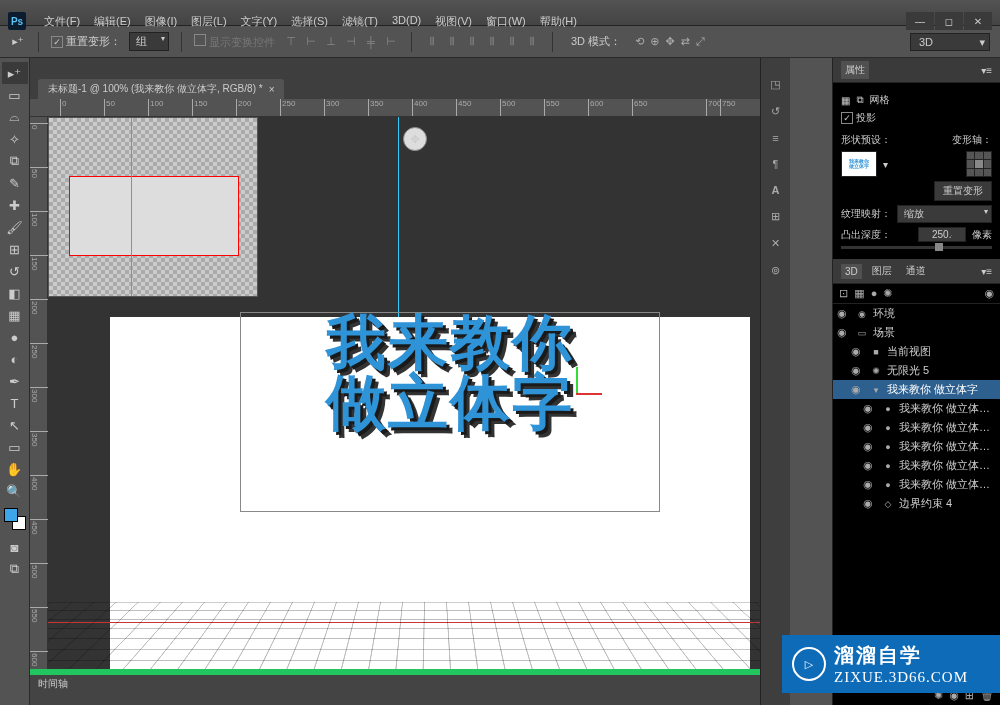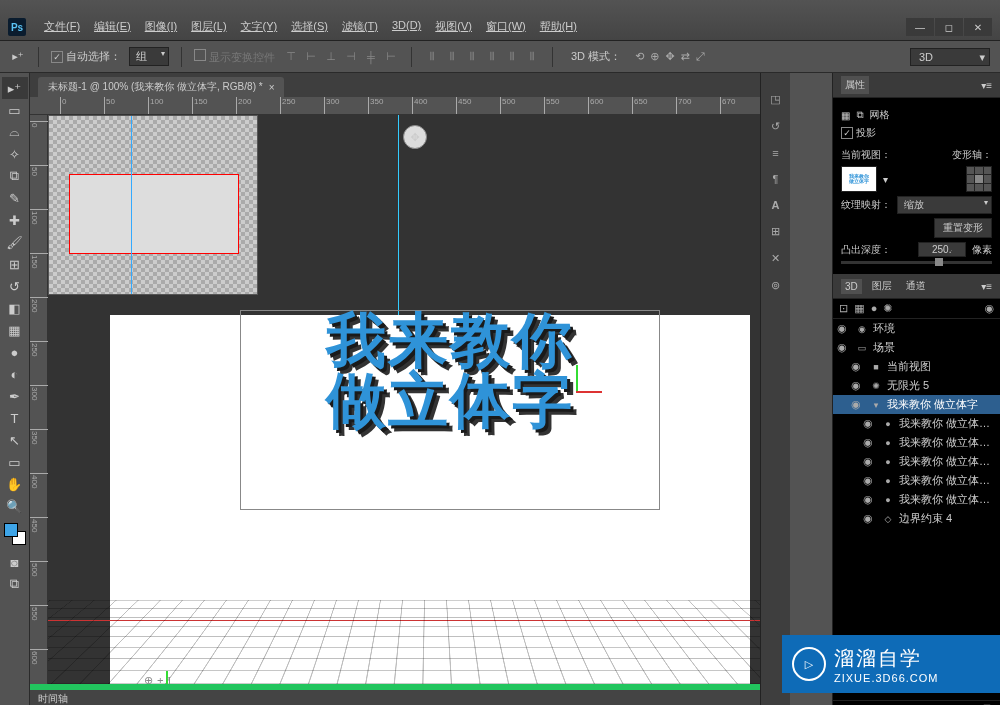--- a/index.html
+++ b/index.html
@@ -1,22 +1,22 @@
 <!DOCTYPE html>
 <html><head>
 <meta charset="utf-8">
 <style>
 * { margin: 0; padding: 0; box-sizing: border-box; font-family: "Microsoft YaHei", sans-serif; }
 body { background: #535353; color: #ccc; font-size: 11px; overflow: hidden; width: 1000px; height: 705px; }
 
 
-.titlebar { height: 41px; background: linear-gradient(#535353, #444); display: flex; align-items: flex-end; padding: 4px 8px; border-bottom: 1px solid #222; }
+.titlebar { height: 26px; background: linear-gradient(#535353, #444); display: flex; align-items: flex-start; padding: 12px 8px; border-bottom: 1px solid #222; }
 .ps-logo { width: 18px; height: 18px; background: #0a1c2e; color: #5bc3f4; font-weight: bold; font-size: 10px; display: flex; align-items: center; justify-content: center; border-radius: 2px; margin-right: 12px; }
 .menubar { display: flex; gap: 2px; }
-.menu-item { padding: 2px 6px; cursor: pointer; text-decoration: underline; }
+.menu-item { padding: 2px 6px; cursor: pointer; }
 .window-controls { margin-left: auto; display: flex; gap: 1px; }
 .win-btn { width: 28px; height: 18px; background: #3a3a3a; display: flex; align-items: center; justify-content: center; cursor: pointer; font-size: 10px; }
 
 
 .optionsbar { height: 32px; background: #535353; border-bottom: 1px solid #2a2a2a; display: flex; align-items: center; padding: 0 10px; gap: 8px; }
 .opt-icon { width: 16px; height: 16px; display: inline-flex; align-items: center; justify-content: center; }
 .checkbox { width: 12px; height: 12px; border: 1px solid #888; display: inline-flex; align-items: center; justify-content: center; margin-right: 3px; }
 .checkbox.checked::after { content: "✓"; font-size: 9px; color: #ccc; }
 .dropdown { background: #3a3a3a; border: 1px solid #222; padding: 1px 18px 1px 6px; position: relative; min-width: 40px; }
 .dropdown::after { content: "▾"; position: absolute; right: 3px; top: 1px; font-size: 8px; }
@@ -35,21 +35,21 @@
 
 .toolbox { width: 30px; background: #535353; border-right: 1px solid #2a2a2a; display: flex; flex-direction: column; padding-top: 4px; }
 .toolbox .tool { width: 26px; height: 22px; margin: 0 auto; display: flex; align-items: center; justify-content: center; cursor: pointer; color: #ccc; font-size: 13px; }
 .toolbox .tool.active { background: #3a3a3a; }
 .toolbox .swatch { margin: 6px auto; width: 22px; height: 22px; position: relative; }
 .toolbox .swatch .fg { position: absolute; width: 14px; height: 14px; background: #3ea5e8; border: 1px solid #000; top: 0; left: 0; }
 .toolbox .swatch .bg { position: absolute; width: 14px; height: 14px; background: #fff; border: 1px solid #000; bottom: 0; right: 0; }
 
 
 .docarea { flex: 1; background: #2a2a2a; display: flex; flex-direction: column; position: relative; }
-.doctab-bar { height: 24px; background: #3e3e3e; display: flex; align-items: flex-end; padding-left: 8px; }
+.doctab-bar { height: 41px; background: #3e3e3e; display: flex; align-items: flex-end; padding-left: 8px; }
 .doctab { background: #535353; padding: 3px 10px; font-size: 10px; border-top-left-radius: 3px; border-top-right-radius: 3px; display: flex; align-items: center; gap: 6px; }
 .doctab .x { cursor: pointer; }
 .ruler-h { height: 18px; background: #535353; position: relative; border-bottom: 1px solid #333; overflow: hidden; }
 .ruler-h .tick { position: absolute; top: 0; border-left: 1px solid #aaa; height: 18px; font-size: 8px; padding-left: 1px; color: #aaa; }
 .canvas-wrap { flex: 1; display: flex; position: relative; overflow: hidden; }
 .ruler-v { width: 18px; background: #535353; position: relative; border-right: 1px solid #333; }
 .ruler-v .tick { position: absolute; left: 0; border-top: 1px solid #aaa; width: 18px; font-size: 8px; writing-mode: vertical-lr; color: #aaa; padding-top: 1px; }
 .canvas { flex: 1; background: #333; position: relative; overflow: hidden; }
 
 
@@ -109,22 +109,22 @@
 .tree-row .lbl { flex: 1; white-space: nowrap; overflow: hidden; text-overflow: ellipsis; }
 .tree-indent-1 { padding-left: 18px; }
 .tree-indent-2 { padding-left: 30px; }
 .panel-3d-icons { display: flex; gap: 6px; padding: 3px 6px; border-bottom: 1px solid #222; }
 .panel-3d-icons span { color: #aaa; cursor: pointer; font-size: 11px; }
 
 
 .watermark { position: absolute; right: 0; bottom: 12px; width: 218px; height: 58px; background: #0e6bb7; color: #fff; display: flex; align-items: center; padding: 0 10px; gap: 8px; z-index: 50; }
 .watermark .play { width: 34px; height: 34px; border: 2px solid #fff; border-radius: 50%; display: flex; align-items: center; justify-content: center; }
 .watermark .txt { display: flex; flex-direction: column; }
-.watermark .big { font-size: 20px; font-weight: normal; letter-spacing: 2px; }
-.watermark .sm { font-size: 11px; letter-spacing: 1px; }
+.watermark .big { font-size: 20px; font-weight: bold; letter-spacing: 2px; }
+.watermark .sm { font-size: 15px; letter-spacing: 1px; font-family: Liberation Serif, serif; }
 </style>
 </head>
 <body>
 
 <div class="titlebar">
   <div class="ps-logo">Ps</div>
   <div class="menubar">
     <span class="menu-item">文件(F)</span>
     <span class="menu-item">编辑(E)</span>
     <span class="menu-item">图像(I)</span>
@@ -140,21 +140,21 @@
   <div class="window-controls">
     <div class="win-btn">—</div>
     <div class="win-btn">◻</div>
     <div class="win-btn">✕</div>
   </div>
 </div>
 
 <div class="optionsbar">
   <span class="opt-icon">▸⁺</span>
   <span class="divider-v"></span>
-  <label><span class="checkbox checked"></span><span>自动选择：</span></label>
+  <label><span class="checkbox checked"></span><span>重置变形：</span></label>
   <span class="dropdown">组</span>
   <span class="divider-v"></span>
   <label><span class="checkbox"></span><span style="color:#777">显示变换控件</span></label>
   <div class="align-icons">
     <span>⊤</span>
     <span>⊢</span>
     <span>⊥</span>
     <span>⊣</span>
     <span>╪</span>
     <span>⊢</span>
@@ -226,22 +226,22 @@
         <div class="tick" style="left: 206px;">200</div>
         <div class="tick" style="left: 250px;">250</div>
         <div class="tick" style="left: 294px;">300</div>
         <div class="tick" style="left: 338px;">350</div>
         <div class="tick" style="left: 382px;">400</div>
         <div class="tick" style="left: 426px;">450</div>
         <div class="tick" style="left: 470px;">500</div>
         <div class="tick" style="left: 514px;">550</div>
         <div class="tick" style="left: 558px;">600</div>
         <div class="tick" style="left: 602px;">650</div>
-        <div class="tick" style="left: 646px;">700</div>
-        <div class="tick" style="left: 690px;">670</div>
+        <div class="tick" style="left: 676px;">700</div>
+        <div class="tick" style="left: 690px;">750</div>
         <div class="tick" style="left: 734px;">800</div>
       </div>
     <div class="canvas-wrap">
       <div class="ruler-v" id="rulerV">
           <div class="tick" style="top: 6px;">0</div>
           <div class="tick" style="top: 50px;">50</div>
           <div class="tick" style="top: 94px;">100</div>
           <div class="tick" style="top: 138px;">150</div>
           <div class="tick" style="top: 182px;">200</div>
           <div class="tick" style="top: 226px;">250</div>
@@ -301,21 +301,21 @@
     <div class="panel-body">
       <div class="prop-row">
         <span>▦</span>
         <span>⧉</span>
         <span>网格</span>
       </div>
       <div class="prop-row">
         <label><span class="checkbox checked"></span><span>投影</span></label>
       </div>
       <div class="prop-row" style="margin-top:8px">
-        <span>当前视图：</span>
+        <span>形状预设：</span>
         <span style="margin-left:auto">变形轴：</span>
       </div>
       <div class="prop-row">
         <div class="thumb">
             <div class="mini">我来教你<br>做立体字</div>
           </div>
         <span>▾</span>
         <div style="margin-left:auto;text-align:center">
           <div class="grid9">
               <div></div>
@@ -323,26 +323,26 @@
               <div></div>
               <div></div>
               <div style="background:#888"></div>
               <div></div>
               <div></div>
               <div></div>
               <div></div>
             </div>
         </div>
       </div>
+      <div class="prop-row" style="justify-content:flex-end">
+        <span class="btn">重置变形</span>
+      </div>
       <div class="prop-row">
         <span>纹理映射：</span>
         <span class="dropdown" style="flex:1">缩放</span>
-      </div>
-      <div class="prop-row" style="justify-content:flex-end">
-        <span class="btn">重置变形</span>
       </div>
       <div class="prop-row">
         <span>凸出深度：</span>
         <span style="margin-left:auto"></span>
         <input class="input-num" value="250.41" style="">
         <span>像素</span>
       </div>
       <div class="prop-row">
           <div class="slider"></div>
         </div>

